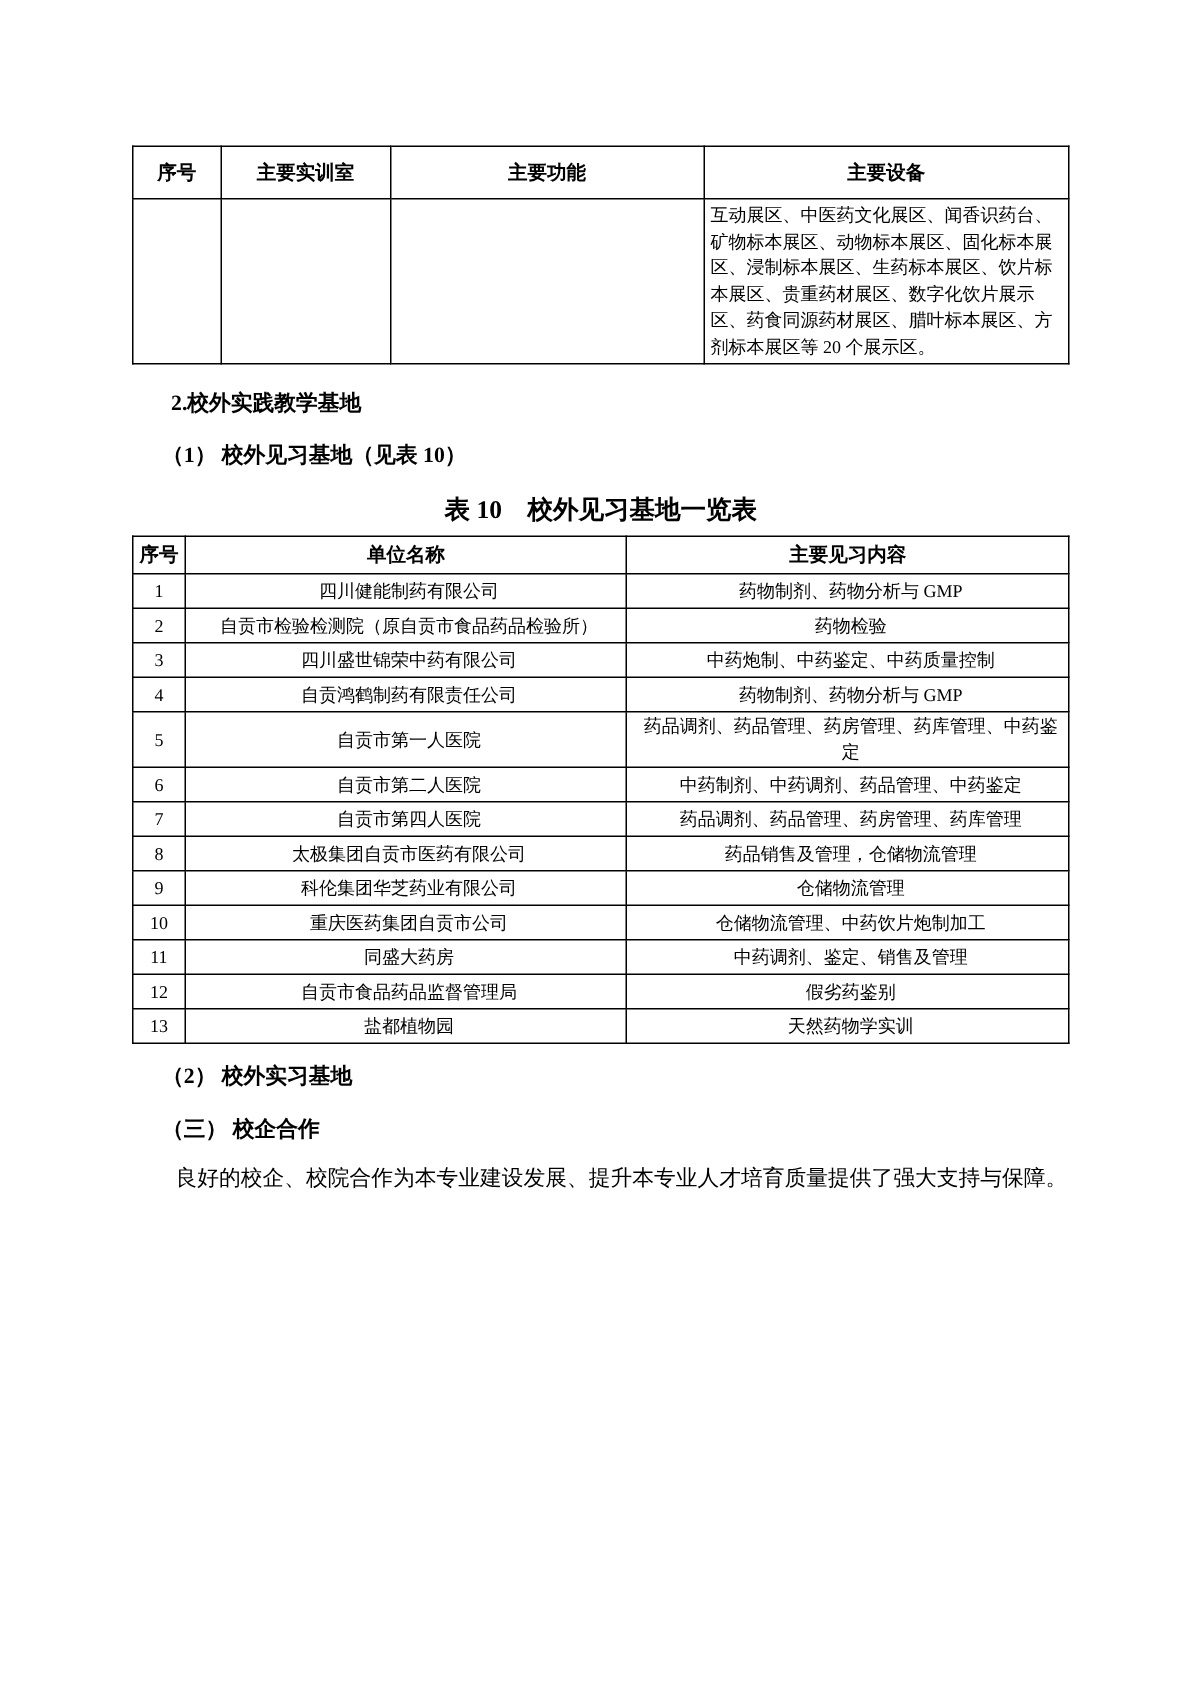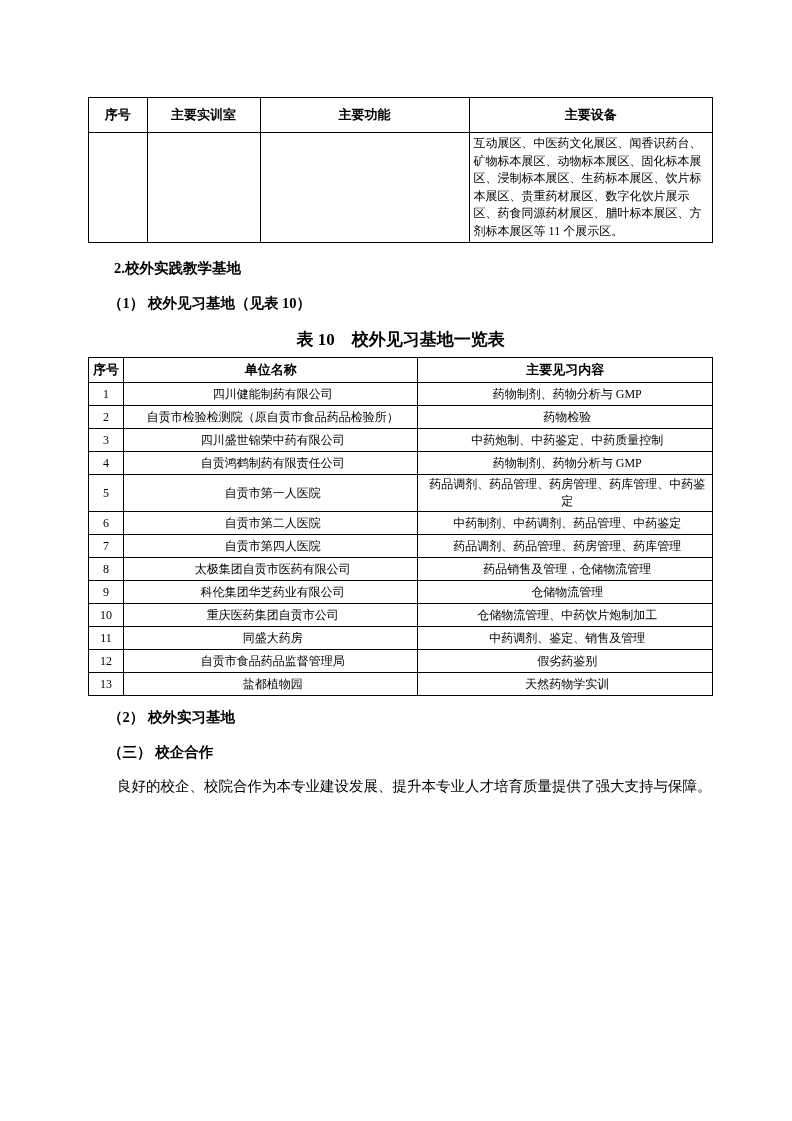--- a/index.html
+++ b/index.html
@@ -116,21 +116,21 @@
           <th>主要实训室</th>
           <th>主要功能</th>
           <th>主要设备</th>
         </tr>
       </thead>
       <tbody>
         <tr>
           <td></td>
           <td></td>
           <td></td>
-          <td>互动展区、中医药文化展区、闻香识药台、矿物标本展区、动物标本展区、固化标本展区、浸制标本展区、生药标本展区、饮片标本展区、贵重药材展区、数字化饮片展示区、药食同源药材展区、腊叶标本展区、方剂标本展区等 11 个展示区。</td>
+          <td>互动展区、中医药文化展区、闻香识药台、矿物标本展区、动物标本展区、固化标本展区、浸制标本展区、生药标本展区、饮片标本展区、贵重药材展区、数字化饮片展示区、药食同源药材展区、腊叶标本展区、方剂标本展区等 20 个展示区。</td>
         </tr>
       </tbody>
     </table>
 
     <div class="h-num">2.校外实践教学基地</div>
     <div class="h-paren">（1） 校外见习基地（见表 10）</div>
     <div class="tbl-title">表 10　校外见习基地一览表</div>
 
     <table class="tbl-bases">
       <colgroup>

